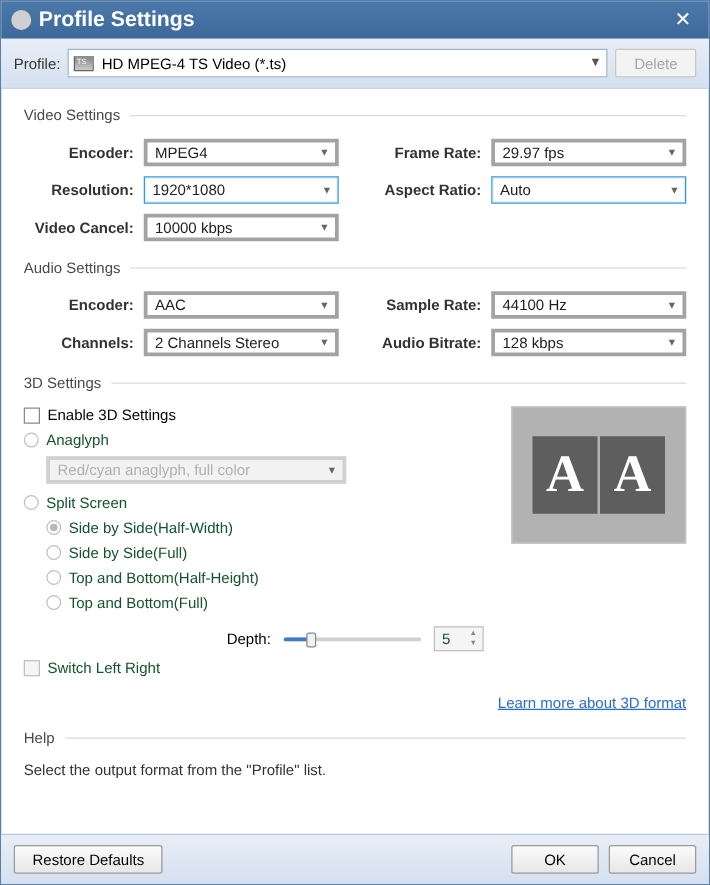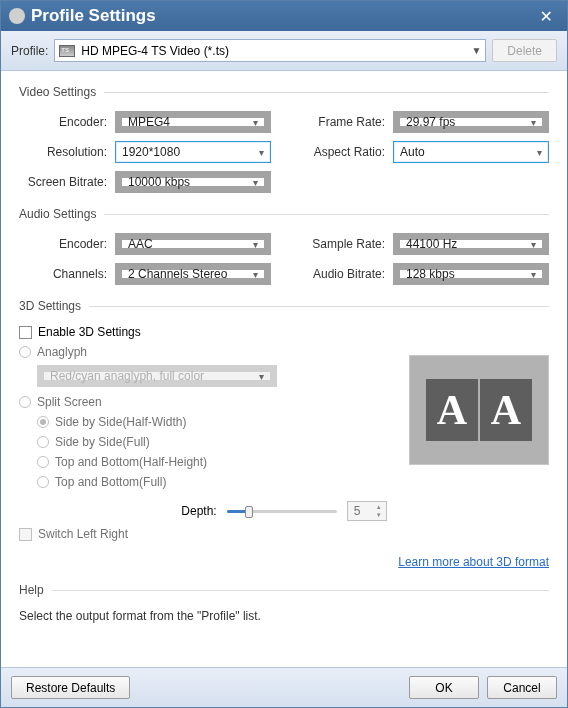--- a/index.html
+++ b/index.html
@@ -18,36 +18,36 @@
 .profile-chevron { color:#555; font-size:10px;}
 .btn { background: linear-gradient(#fbfbfb, #e7e7e7); border: 1px solid #9a9a9a; height: 23px; padding: 0 14px; display: flex; align-items: center; justify-content: center; cursor: pointer; border-radius:2px;}
 .btn.disabled { color: #a5a5a5; border-color:#c8c8c8; background:#f3f3f3;}
 .content { flex: 1; padding: 14px 18px 8px 18px; overflow: hidden; }
 .group { margin-bottom: 14px; }
 .group-header { display: flex; align-items: center; margin-bottom: 12px; }
 .group-title { color: #4a4a4a; margin-right: 8px; }
 .group-line { flex: 1; height: 1px; background: #dcdcdc; }
 .row2 { display: flex; gap: 26px; margin-bottom: 8px; }
 .pair { display: flex; align-items: center; flex: 1; }
-.pair-label { width: 96px; text-align: right; padding-right: 8px; color: #333; }
-.combo { flex: 1; height: 22px; background: #fff; border: 7px solid #a3a3a3; display: flex; align-items: center; padding: 0 6px; position: relative; }
+.pair-label { width: 96px; text-align: right; padding-right: 8px; color: #333; font-weight: bold; }
+.combo { flex: 1; height: 22px; background: #fff; border: 3px solid #a3a3a3; display: flex; align-items: center; padding: 0 6px; position: relative; }
 .combo.highlight { border: 1px solid #3498db; box-shadow: 0 0 0 1px rgba(52,152,219,0.15) inset; }
 .combo-text { flex: 1; color: #222; }
 .combo-chevron { color:#666; font-size:10px;}
 .row-left { display:flex; margin-bottom:8px;}
 .row-left .pair { flex: 0 0 calc(50% - 13px); }
 .cb-row { display:flex; align-items:center; margin-bottom:6px; gap:6px;}
 .cb { width:13px; height:13px; border:1px solid #8a8a8a; background:#fff; display:inline-flex; align-items:center; justify-content:center;}
 .cb.grey{ border-color:#c0c0c0; background:#f5f5f5;}
 .radio { width:12px; height:12px; border:1px solid #8a8a8a; border-radius:50%; background:#fff; display:inline-flex; align-items:center; justify-content:center;}
 .radio.sel::after{content:""; width:6px; height:6px; border-radius:50%; background:#b8b8b8;}
 .radio.grey{ border-color:#c0c0c0;}
-.disabled-text { color:#737373; }
+.disabled-text { color:#14532d; }
 .indent1 { margin-left: 18px; }
-.threeD-wrap { display:flex; gap:14px;align-items:center; }
+.threeD-wrap { display:flex; gap:14px; }
 .threeD-left { flex:1; }
 .threeD-preview { width:140px; height:110px; background:#b2b2b2; border:1px solid #c8c8c8; display:flex; align-items:center; justify-content:center; gap:2px;}
 .aa-box{ background:#5e5e5e; color:#fff; font-size:42px; font-weight:bold; font-family:Georgia,serif; width:52px; height:62px; display:flex;align-items:center;justify-content:center;}
 .depth-row { display:flex; align-items:center; gap:10px; margin-top:6px;justify-content:center;}
 .slider { width:110px; height:14px; position:relative;}
 .slider-track{ position:absolute; top:6px; left:0; right:0; height:3px; background:#d0d0d0; border-radius:2px;}
 .slider-fill{ position:absolute; top:6px; left:0; width:22px; height:3px; background:#3d7bc4; border-radius:2px;}
 .slider-thumb{ position:absolute; top:2px; left:18px; width:8px; height:12px; background:#f0f0f0; border:1px solid #8a8a8a; border-radius:2px;}
 .spinner { width:40px; height:20px; border:1px solid #c0c0c0; background:#f5f5f5; display:flex; align-items:center; position:relative; padding-left:6px;}
 .spinner-btns{ position:absolute; right:1px; top:1px; bottom:1px; width:12px; display:flex; flex-direction:column;}
@@ -116,21 +116,21 @@
         <div class="pair">
           <span class="pair-label">Aspect Ratio:</span>
           <div class="combo highlight">
             <span class="combo-text">Auto</span>
             <span class="combo-chevron">▾</span>
           </div>
         </div>
       </div>
       <div class="row-left">
         <div class="pair">
-          <span class="pair-label">Screen Bitrate:</span>
+          <span class="pair-label">Video Cancel:</span>
           <div class="combo">
             <span class="combo-text">10000 kbps</span>
             <span class="combo-chevron">▾</span>
           </div>
         </div>
       </div>
     </div>
 
     <div class="group">
       <div class="group-header">

